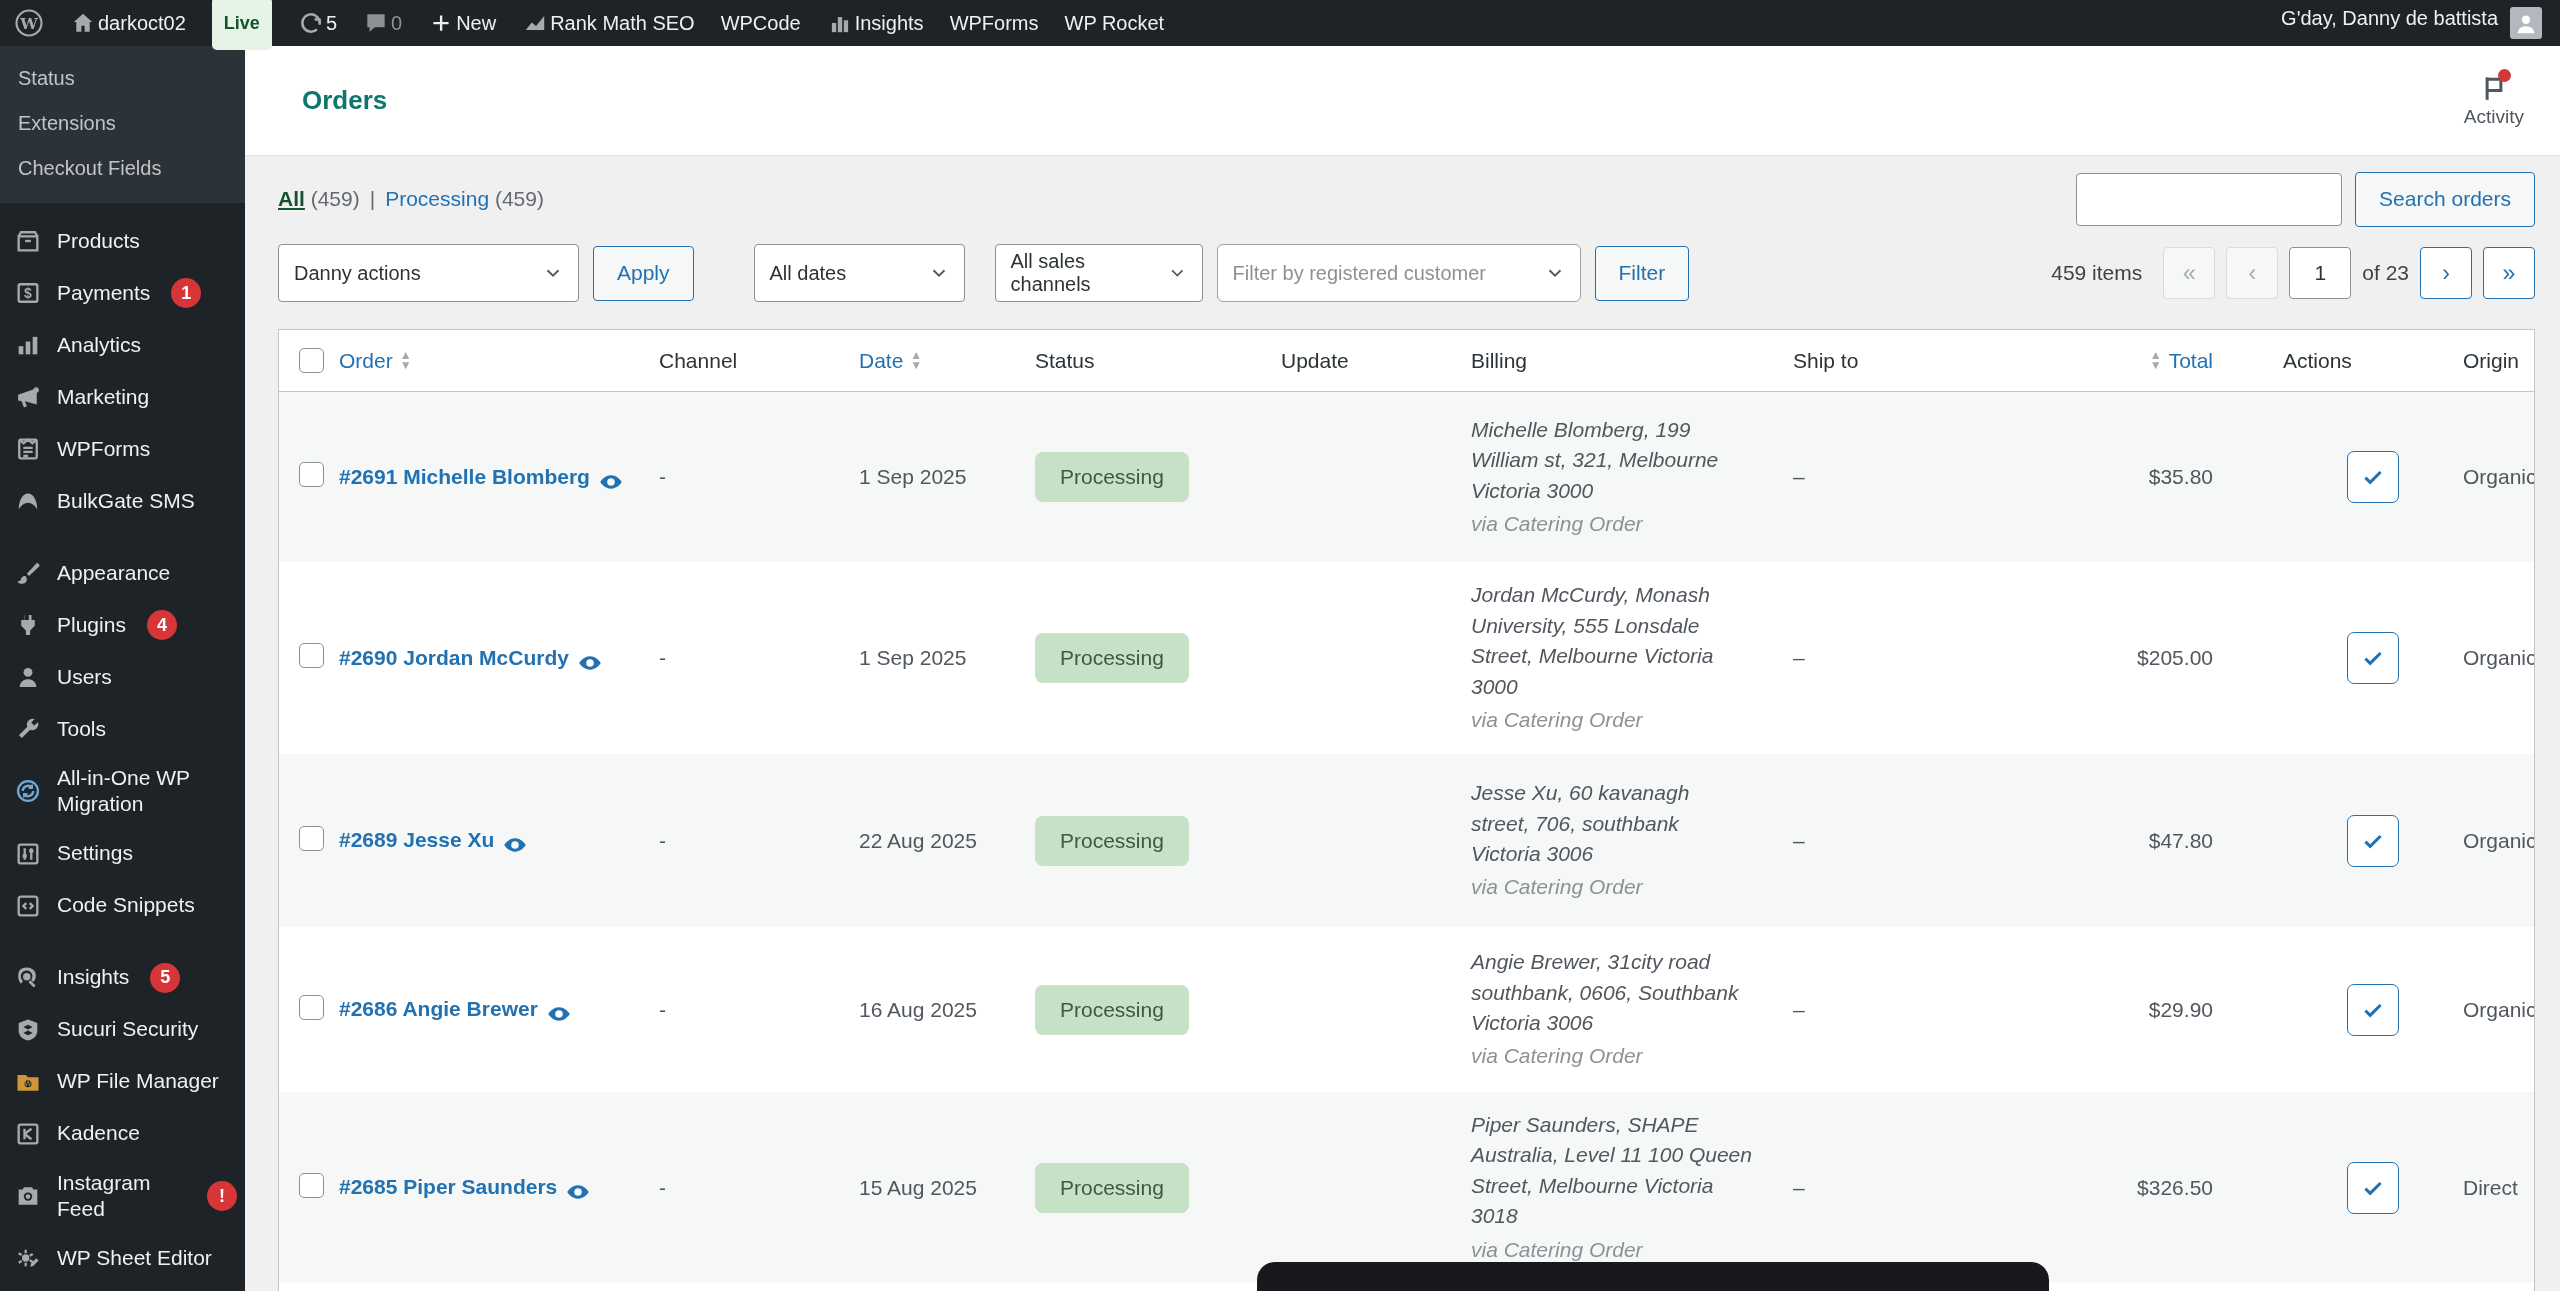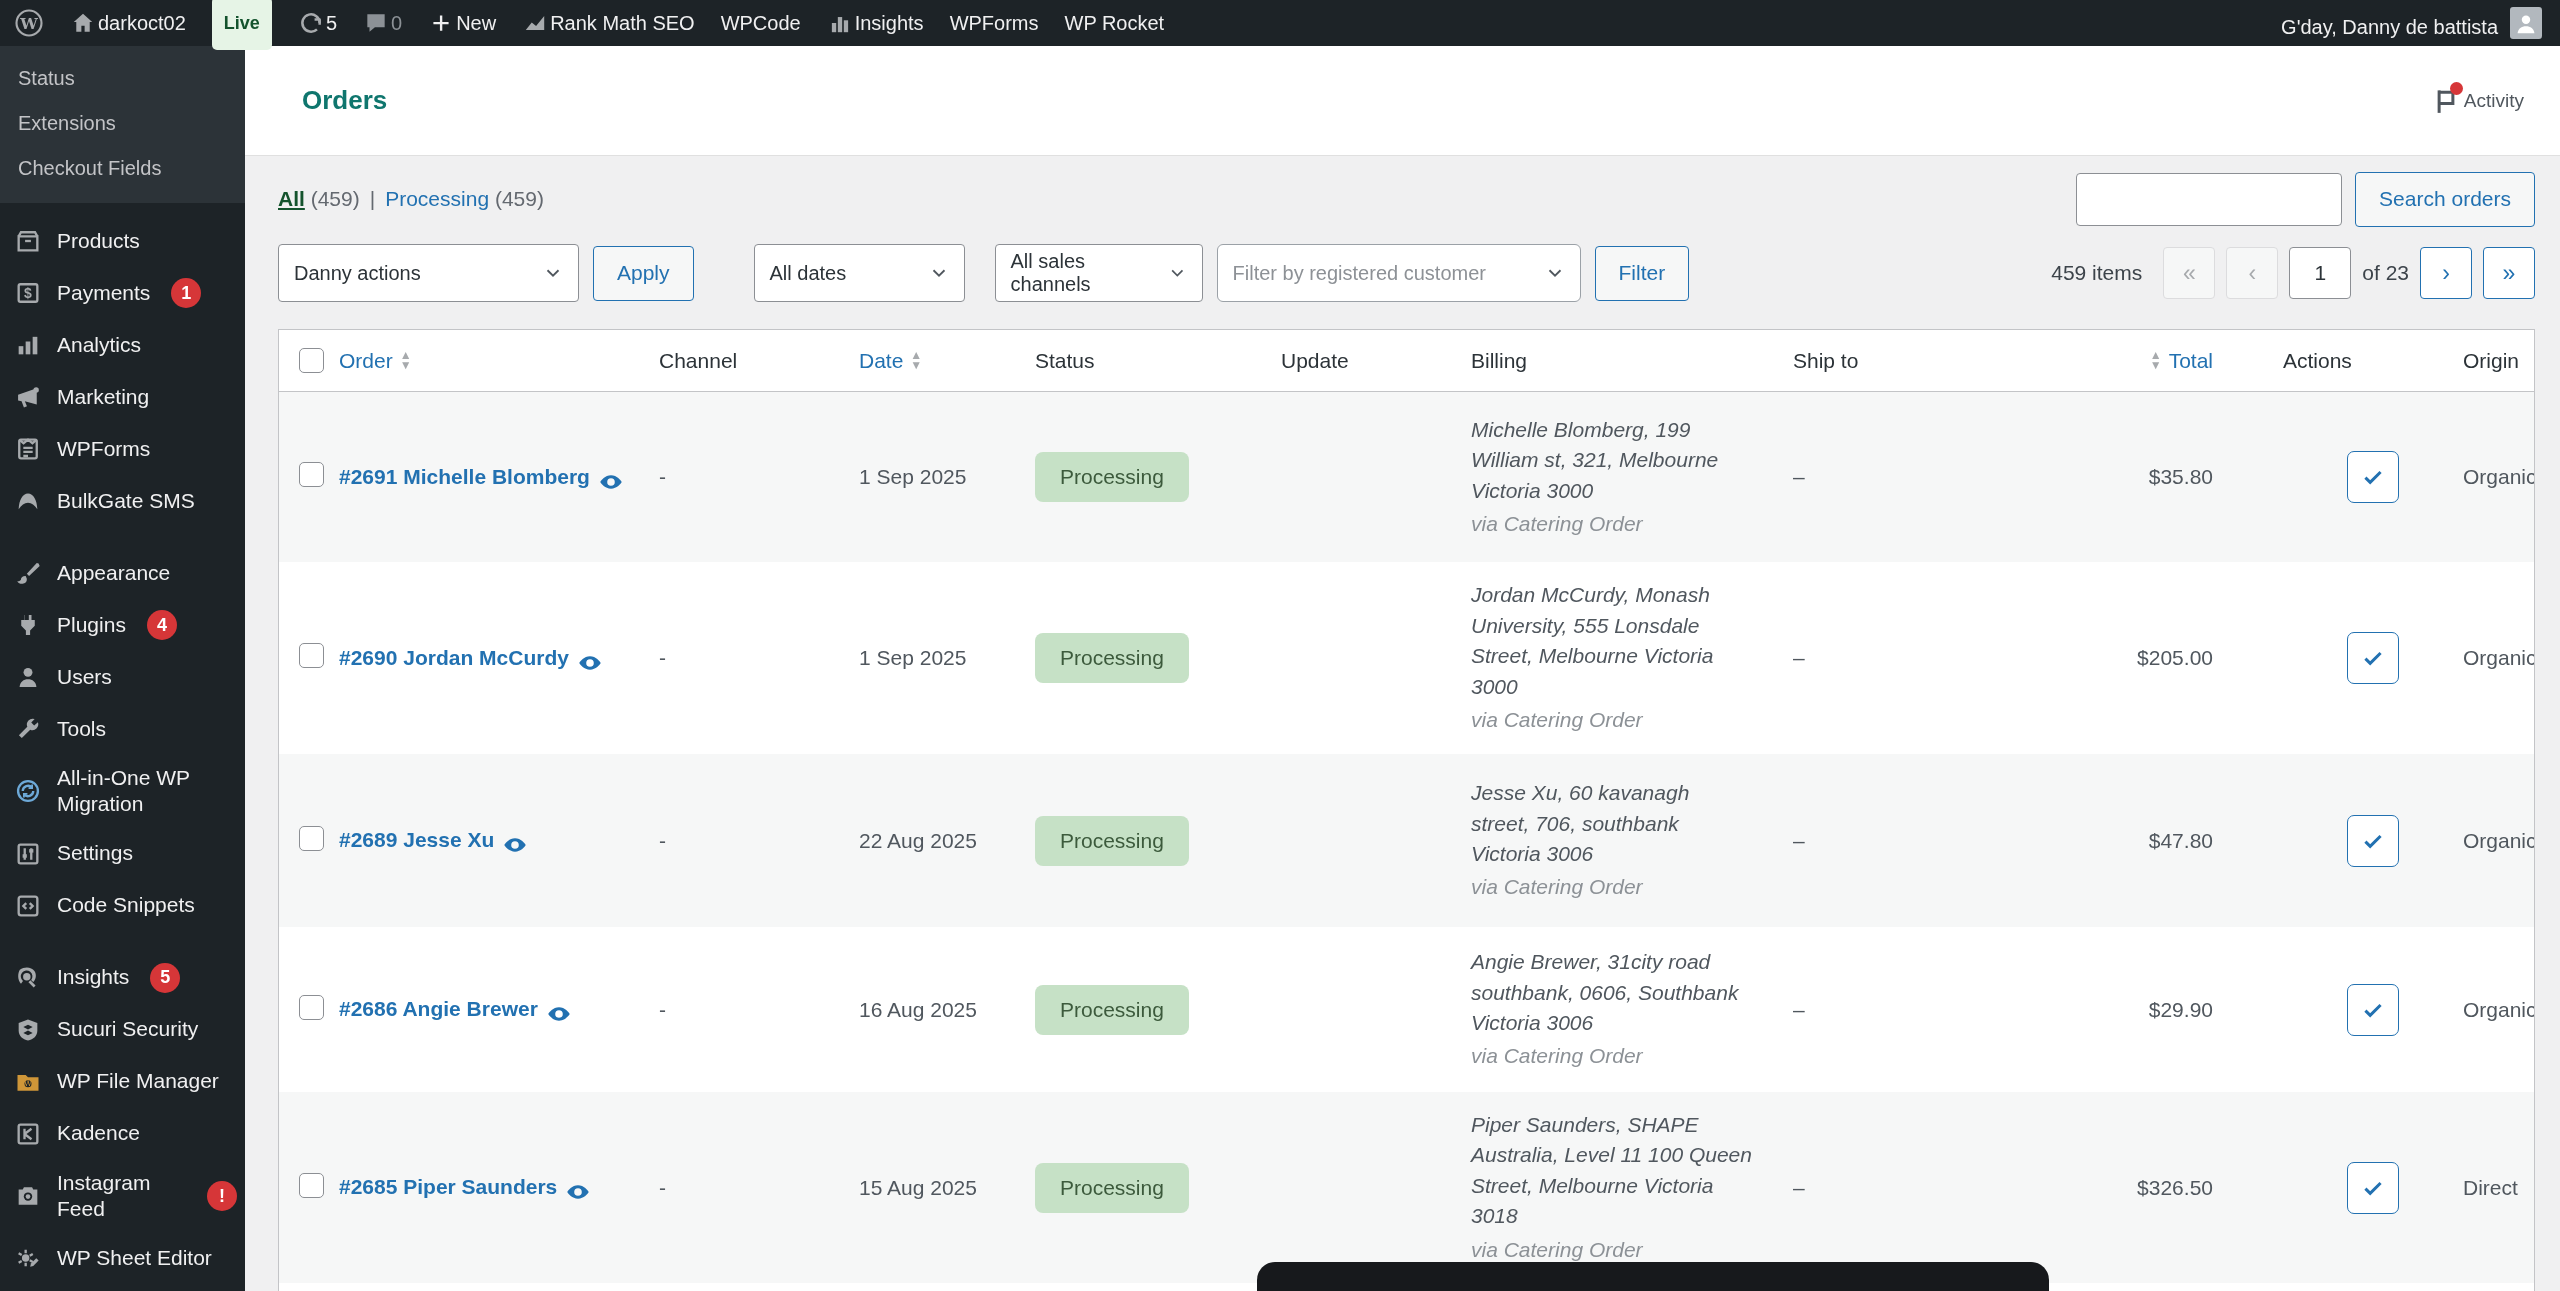--- a/index.html
+++ b/index.html
@@ -14,21 +14,21 @@
     position:absolute; top:0; left:0; right:0; height:46px;
     background:#1d2327; color:#f0f0f1; display:flex; align-items:center;
     padding:0 18px 0 14px; font-size:20px; gap:26px; z-index:50;
   }
   .ab-left { display:flex; align-items:center; gap:26px; }
   .ab-group { display:flex; align-items:center; gap:2px; }
   .ab-icon { width:26px; height:26px; display:inline-flex; color:#a7aaad; }
   .ab-icon svg { width:100%; height:100%; }
   .live-pill { background:#e6f4e6; color:#14532d; font-size:18px; padding:16px 12px; border-radius:5px; font-weight:600; }
   .ab-count-muted { color:#8c9196; }
-  .ab-right { margin-left:auto; display:flex; align-items:flex-end; gap:12px; }
+  .ab-right { margin-left:auto; display:flex; align-items:flex-start; gap:12px; }
   .avatar { width:32px; height:32px; background:#b2b8be; border-radius:3px; display:inline-flex; align-items:center; justify-content:center; overflow:hidden; }
   .avatar svg { width:26px; height:26px; }
   
   .sidebar {
     position:absolute; top:46px; left:0; bottom:0; width:245px;
     background:#1d2327; color:#f0f0f1; overflow:hidden; z-index:40;
   }
   .submenu { background:#2c3338; padding:10px 0 12px 0; }
   .submenu-item { padding:11px 10px 11px 18px; font-size:20px; color:#c3c4c7; cursor:pointer; }
   .menu { padding-top:12px; }
@@ -43,21 +43,21 @@
     background:#d63638; color:#fff; border-radius:50%; min-width:30px; height:30px;
     display:inline-flex; align-items:center; justify-content:center; font-size:18px; margin-left:6px; font-weight:600;
   }
   
   .main { position:absolute; left:245px; top:46px; right:0; bottom:0; }
   .page-header {
     height:110px; background:#fff; border-bottom:1px solid #e0e0e0;
     display:flex; align-items:center; padding:0 36px 0 57px;
   }
   .page-title { font-size:26px; font-weight:600; color:#0f766e; }
-  .activity-btn { margin-left:auto; display:flex; flex-direction:row; align-items:center; gap:3px; color:#50575e; font-size:19px; cursor:pointer; }
+  .activity-btn { margin-left:auto; display:flex; flex-direction:column; align-items:center; gap:3px; color:#50575e; font-size:19px; cursor:pointer; }
   .flag-wrap { position:relative; width:30px; height:30px; color:#50575e; }
   .flag-wrap svg { width:100%; height:100%; }
   .flag-dot { position:absolute; top:-4px; right:-2px; width:13px; height:13px; border-radius:50%; background:#d63638; }
   .content { position:absolute; top:110px; left:0; right:0; bottom:0; padding:14px 25px 0 33px; overflow:hidden; }
   
   .rowA { display:flex; align-items:center; height:58px; }
   .views { display:flex; align-items:center; gap:10px; font-size:21px; color:#646970; }
   .views .strong { color:#14532d; font-weight:700;text-decoration:underline; }
   .views a { color:#2271b1; text-decoration:none; cursor:pointer; }
   .search-area { margin-left:auto; display:flex; align-items:center; gap:13px; }

